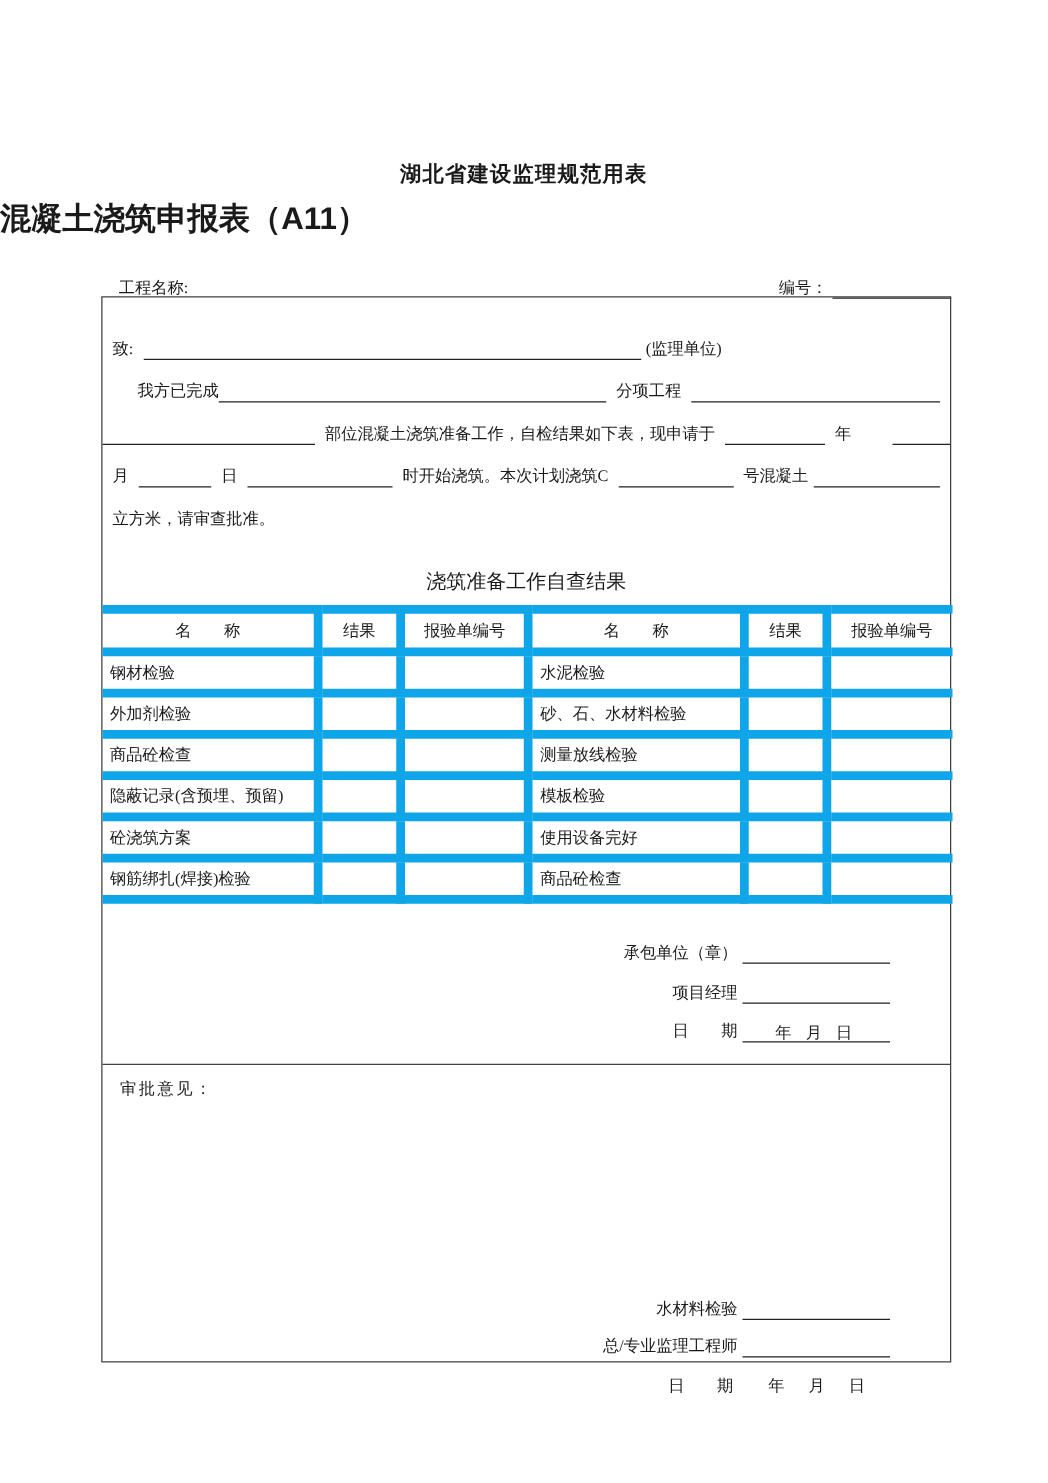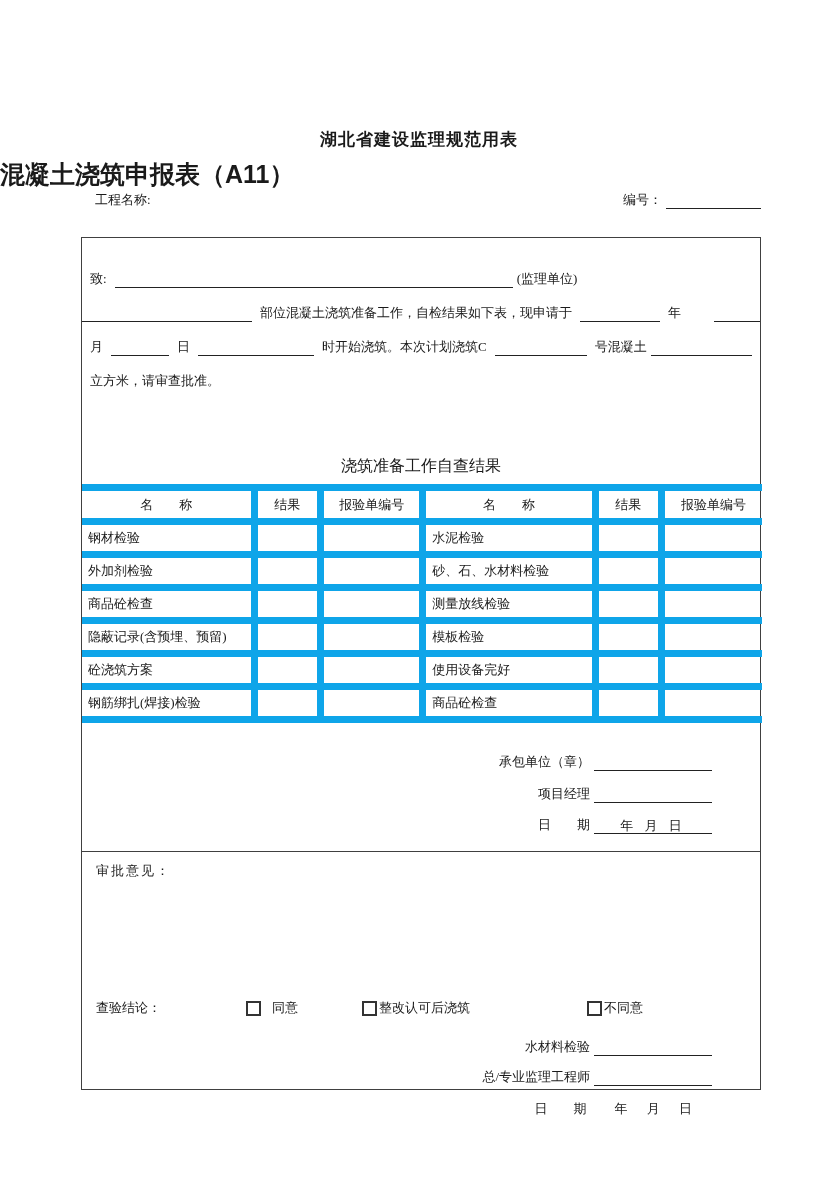--- a/index.html
+++ b/index.html
@@ -20,21 +20,21 @@
     text-align:center; font-size:17px; font-weight:600;
     font-family:"Liberation Sans","DejaVu Sans",sans-serif;
     letter-spacing:1px;
   }
   .doc-title {
     position:absolute; top:158px; left:0; width:100%;
     text-align:left; font-size:25px; font-weight:bold;
     font-family:"Liberation Sans","DejaVu Sans",sans-serif;
   }
   .meta-row {
-    position:absolute; top:191px; left:0; width:100%;
+    position:absolute; top:221px; left:0; width:100%;
     display:flex; align-items:flex-end;justify-content:space-between;
   }
   .meta-left { margin-left:14px; }
   .meta-right { margin-left:auto; display:flex; align-items:flex-end; }
   .meta-right .lbl { margin-right:4px; }
 
   .form-box {
     position:absolute; top:237px; left:0; width:680px; height:853px;
     border:1px solid #404040;
   }
@@ -112,20 +112,28 @@
 
     <div class="form-box">
 
       <div class="intro">
         <div class="iline">
           <span>致:</span>
           <span class="gap8"></span>
           <span class="ul" style="width:398px"></span>
           <span class="gap4"></span>
           <span>(监理单位)</span>
+        </div>
+        <div class="iline" style="padding-left:20px">
+          <span>我方已完成</span>
+          <span class="ul" style="width:310px"></span>
+          <span class="gap8"></span>
+          <span>分项工程</span>
+          <span class="gap8"></span>
+          <span class="ul" style="flex:1 1 auto"></span>
         </div>
         <div class="iline" style="margin-left:-8px; margin-right:-8px;">
           <span class="ul" style="width:170px"></span>
           <span class="gap8"></span>
           <span>部位混凝土浇筑准备工作，自检结果如下表，现申请于</span>
           <span class="gap8"></span>
           <span class="ul" style="width:80px"></span>
           <span class="gap8"></span>
           <span>年</span>
           <span style="flex:1 1 auto"></span>
@@ -235,29 +243,20 @@
         </div>
         <div class="sig-line c-l3">
           <span>日　　期</span>
           <span class="ul dated">年 月 日</span>
         </div>
       </div>
 
       <div class="approval">
         <div class="opinion-label">审批意见：</div>
 
-        <div class="conclusion-row">
-          <span>查验结论：</span>
-          <span class="checkbox cb1"></span>
-          <span class="opt1">同意</span>
-          <span class="checkbox cb2"></span>
-          <span class="opt2">整改认可后浇筑</span>
-          <span class="checkbox cb3"></span>
-          <span class="opt3">不同意</span>
-        </div>
 
         <div class="sig-line a-l1">
           <span>水材料检验</span>
           <span class="ul"></span>
         </div>
         <div class="sig-line a-l2">
           <span>总/专业监理工程师</span>
           <span class="ul"></span>
         </div>
         <div class="sig-line a-l3">

